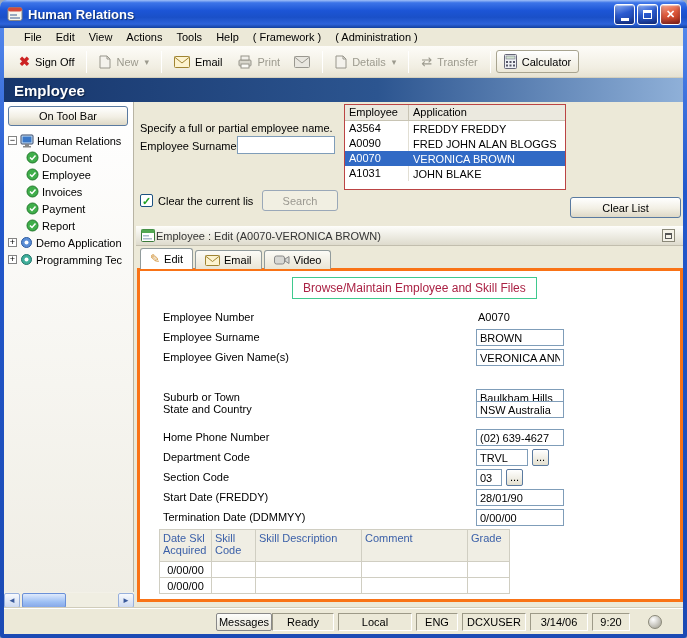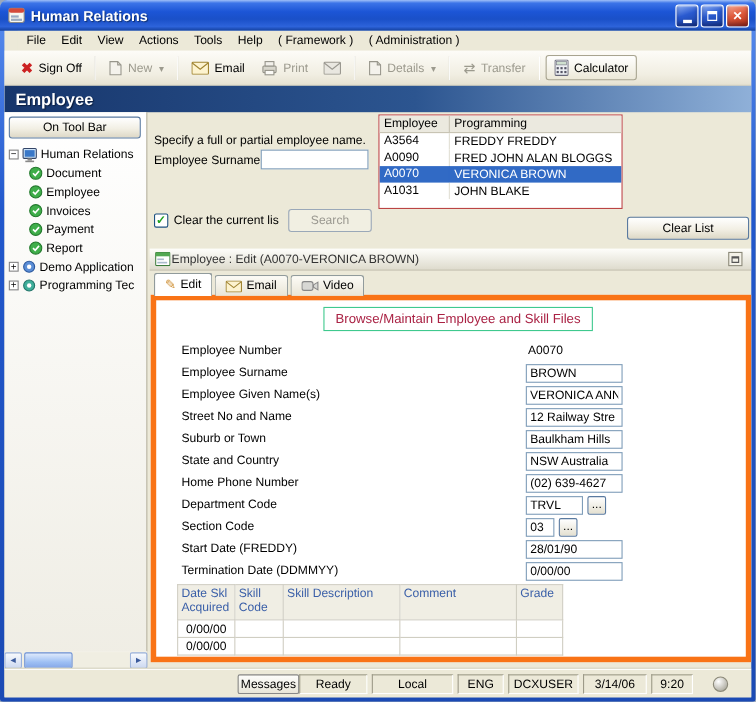--- a/index.html
+++ b/index.html
@@ -86,21 +86,21 @@
   .panel-max{position:absolute;right:8px;top:3px;width:13px;height:13px;border:1px solid #8a8878;background:#f4f2e8;
            display:flex;align-items:center;justify-content:center;}
   .panel-max i{display:block;width:7px;height:6px;border:1px solid #555;border-top:2px solid #555;}
   
   .tabs{position:absolute;left:136px;top:220px;height:21px;display:flex;align-items:flex-end;z-index:3;}
   .tab{height:19px;display:flex;align-items:center;gap:4px;padding:0 9px;margin-right:2px;border:1px solid #919B9C;border-bottom:none;
        border-radius:3px 3px 0 0;background:linear-gradient(180deg,#fcfbf6,#e9e5d6);color:#000;}
   .tab.active{height:21px;background:#fff;}
   .pencil{color:#cc8a2a;font-size:12px;}
   
-  .dpanel{position:absolute;left:133px;top:240px;width:546px;height:334px;background:#fff;border:5px solid #f97316;z-index:2;}
+  .dpanel{position:absolute;left:133px;top:240px;width:546px;height:334px;background:#fff;border:3px solid #f97316;z-index:2;}
   .banner{position:absolute;left:152px;top:6px;height:22px;padding:3px 10px;border:1px solid #3fc98e;color:#aa2244;font-size:12px;white-space:nowrap;background:#fff;}
   .frow{position:absolute;left:23px;width:515px;height:20px;}
   .frow .flabel{position:absolute;left:0;top:2px;color:#000;}
   .frow .fvalue-static{position:absolute;left:315px;top:2px;color:#000;}
   .frow input{position:absolute;left:313px;top:0;height:17px;border:1px solid #7F9DB9;font:11px "Liberation Sans",sans-serif;padding:1px 3px;width:88px;}
   .frow input.w58{width:52px;}
   .frow input.w26{width:26px;}
   .lookup-btn{position:absolute;top:0;width:17px;height:17px;border:1px solid #5a7aa0;border-radius:2px;
        background:linear-gradient(180deg,#ffffff,#e4e0d0);display:flex;align-items:center;justify-content:center;line-height:5px;}
   
@@ -315,21 +315,21 @@
     <div class="xp-btn search-btn">
         <span>Search</span>
       </div>
     <div class="xp-btn clearlist-btn">
         <span>Clear List</span>
       </div>
 
     <div class="results">
       <div class="rhead">
         <span class="hc c1">Employee</span>
-        <span class="hc c2">Programming</span>
+        <span class="hc c2">Application</span>
       </div>
       <div class="rrow">
         <span class="rc c1">A3564</span>
         <span class="rc c2">FREDDY FREDDY</span>
       </div>
       <div class="rrow">
         <span class="rc c1">A0090</span>
         <span class="rc c2">FRED JOHN ALAN BLOGGS</span>
       </div>
       <div class="rrow sel">
@@ -384,29 +384,25 @@
         <span class="fvalue-static">A0070</span>
       </div>
       <div class="frow" style="top:58px">
         <span class="flabel">Employee Surname</span>
         <input type="text" value="BROWN" style="">
       </div>
       <div class="frow" style="top:78px">
         <span class="flabel">Employee Given Name(s)</span>
         <input type="text" value="VERONICA ANN" style="">
       </div>
-      <div class="frow" style="top:98px">
-        <span class="flabel">Street No and Name</span>
-        <input type="text" value="12 Railway Stre" style="">
-      </div>
       <div class="frow" style="top:118px">
         <span class="flabel">Suburb or Town</span>
         <input type="text" value="Baulkham Hills" style="">
       </div>
-      <div class="frow" style="top:138px">
+      <div class="frow" style="top:130px">
         <span class="flabel">State and Country</span>
         <input type="text" value="NSW Australia" style="">
       </div>
       <div class="frow" style="top:158px">
         <span class="flabel">Home Phone Number</span>
         <input type="text" value="(02) 639-4627" style="">
       </div>
       <div class="frow" style="top:178px">
         <span class="flabel">Department Code</span>
         <input type="text" class="w58" value="TRVL" style="">

